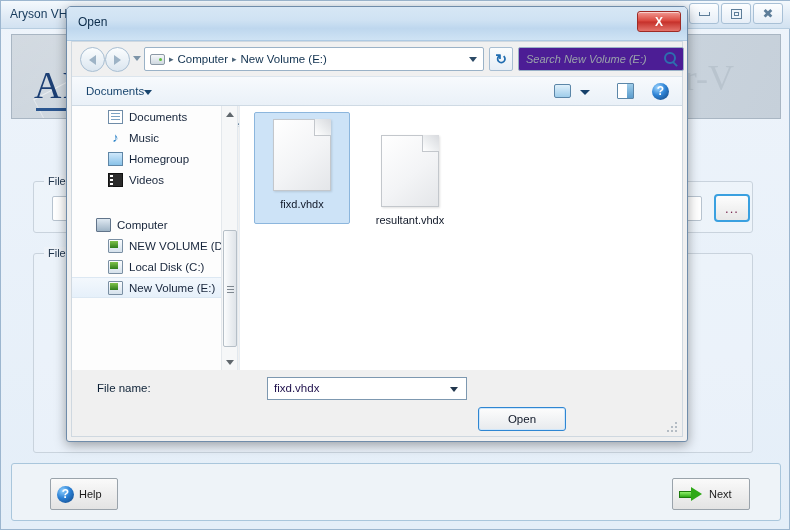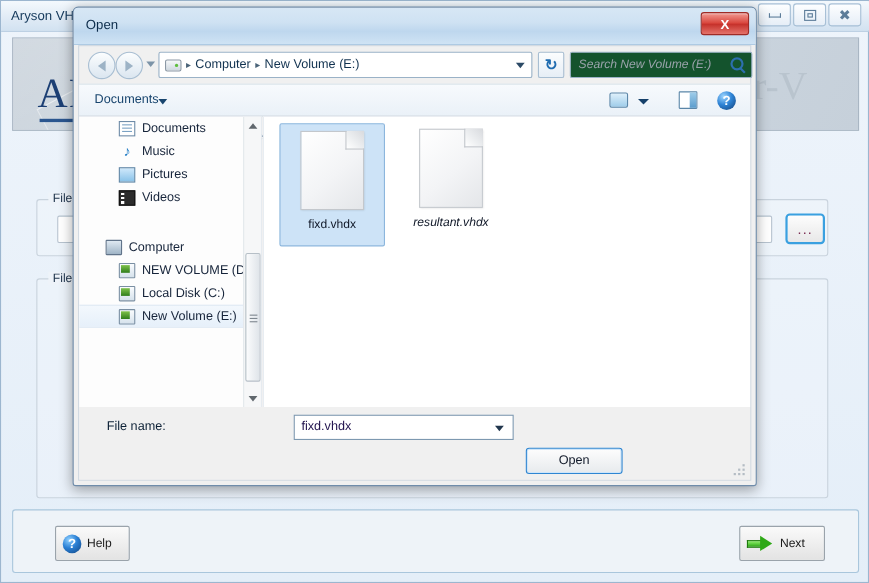--- a/index.html
+++ b/index.html
@@ -177,21 +177,21 @@
   .crumb-sep { font-size:9px; color:#4a6378; }
   #addr-drop { position:absolute; right:6px; top:9px; width:0;height:0;
     border-left:4px solid transparent; border-right:4px solid transparent; border-top:5px solid #2c4a66; }
   #refresh-btn {
     position:absolute; left:417px; top:5px; width:24px; height:24px;
     background:linear-gradient(#fbfdfe,#e6eef6); border:1px solid #a8bed2; border-radius:2px;
     color:#1f6cb0; font-size:14px; text-align:center; line-height:22px; font-weight:bold;
   }
   #search-box {
     position:absolute; left:446px; top:5px; width:166px; height:24px;
-    background:#14532d; border:1px solid #9ab2c7; border-radius:2px;
+    background:#4c1d95; border:1px solid #9ab2c7; border-radius:2px;
   }
   #search-ph { position:absolute; left:7px; top:5px; font-size:11px; color:#9aa3ab; font-style:italic; }
   #search-ico { position:absolute; right:7px; top:4px; width:12px; height:12px;
     border:2px solid #2d6fae; border-radius:50%; }
   #search-ico::after { content:""; position:absolute; right:-4px; bottom:-3px; width:6px; height:2px;
     background:#2d6fae; transform:rotate(45deg); }
 
   
   #cmd-bar {
     position:absolute; left:0; top:34px; right:0; height:30px;
@@ -262,21 +262,21 @@
     display:flex; flex-direction:column; align-items:center; }
   .file-item.selected { background:#cde3f7; border:1px solid #8cb6dd; border-radius:2px; }
   .file-ico { width:58px; height:72px; position:relative;
     background:linear-gradient(140deg,#ffffff 0%,#f3f4f6 55%,#e4e6e9 100%);
     border:1px solid #c3c7cc; box-shadow:1px 1px 2px rgba(0,0,0,.12); }
   .file-ico .fold { position:absolute; right:-1px; top:-1px; width:17px; height:17px;
     background:linear-gradient(225deg,#d8dade 0%,#eceef0 55%,#ffffff 100%);
     border-left:1px solid #c3c7cc; border-bottom:1px solid #c3c7cc; }
   .file-name { margin-top:7px; font-size:11px; color:#101828; text-align:center; }
   #file-1 { left:14px; top:6px; }
-  #file-2 { left:122px; top:5px;font-style:italic; }
+  #file-2 { left:122px; top:23px; }
 
   
   #dlg-footer { position:absolute; left:0; right:0; bottom:0; height:66px; background:#f0f0f0; }
   #fn-label { position:absolute; left:25px; top:12px; font-size:11.5px; color:#0d2136; }
   #fn-combo {
     position:absolute; left:195px; top:7px; width:200px; height:23px;
     background:#fff; border:1px solid #7d98b0;
   }
   #fn-value { position:absolute; left:6px; top:4px; font-size:11.5px; color:#20124d; }
   #fn-arrow { position:absolute; right:8px; top:9px; width:0;height:0;
@@ -408,21 +408,21 @@
       <div class="tree-item indent">
         <span class="t-ico ico-doc"></span>
         <span class="tree-label">Documents</span>
       </div>
       <div class="tree-item indent">
         <span class="t-ico ico-music">♪</span>
         <span class="tree-label">Music</span>
       </div>
       <div class="tree-item indent">
         <span class="t-ico ico-pic"></span>
-        <span class="tree-label">Pictures</span>
+        <span class="tree-label">Homegroup</span>
       </div>
       <div class="tree-item indent">
         <span class="t-ico ico-vid"></span>
         <span class="tree-label">Videos</span>
       </div>
       <div id="tree-gap1"></div>
       <div id="tree-gap2"></div>
       <div class="tree-item">
         <span class="t-ico ico-comp"></span>
         <span class="tree-label">Computer</span>

